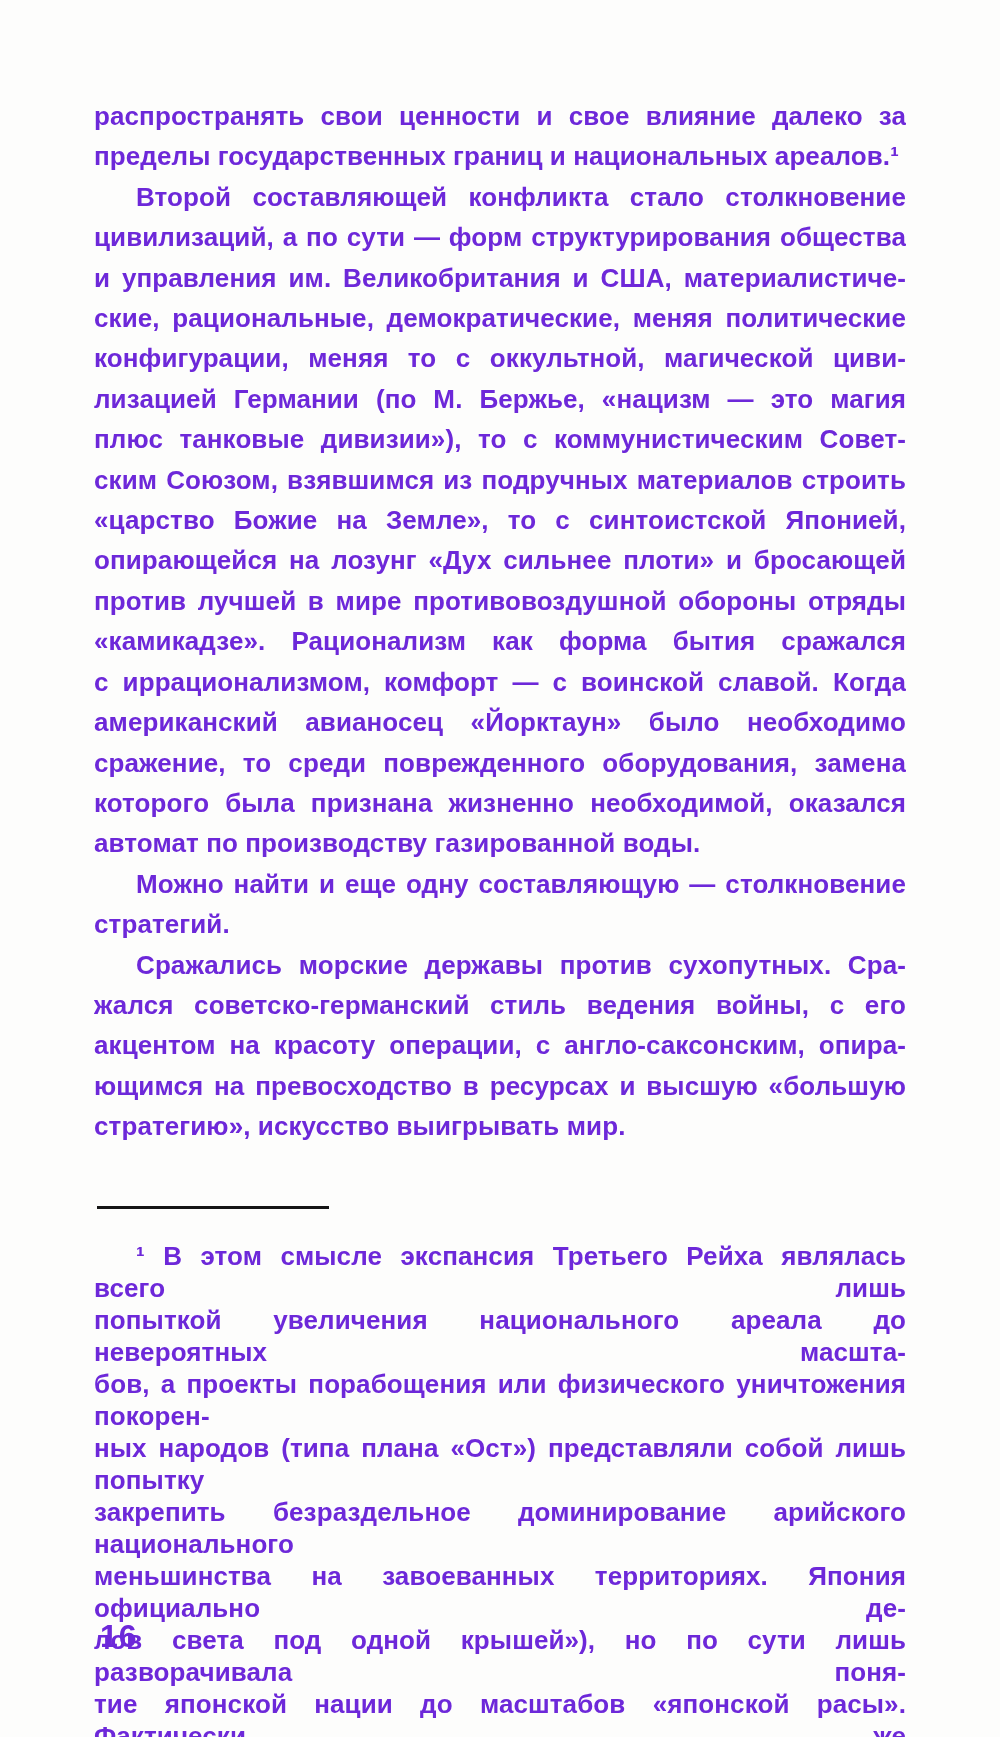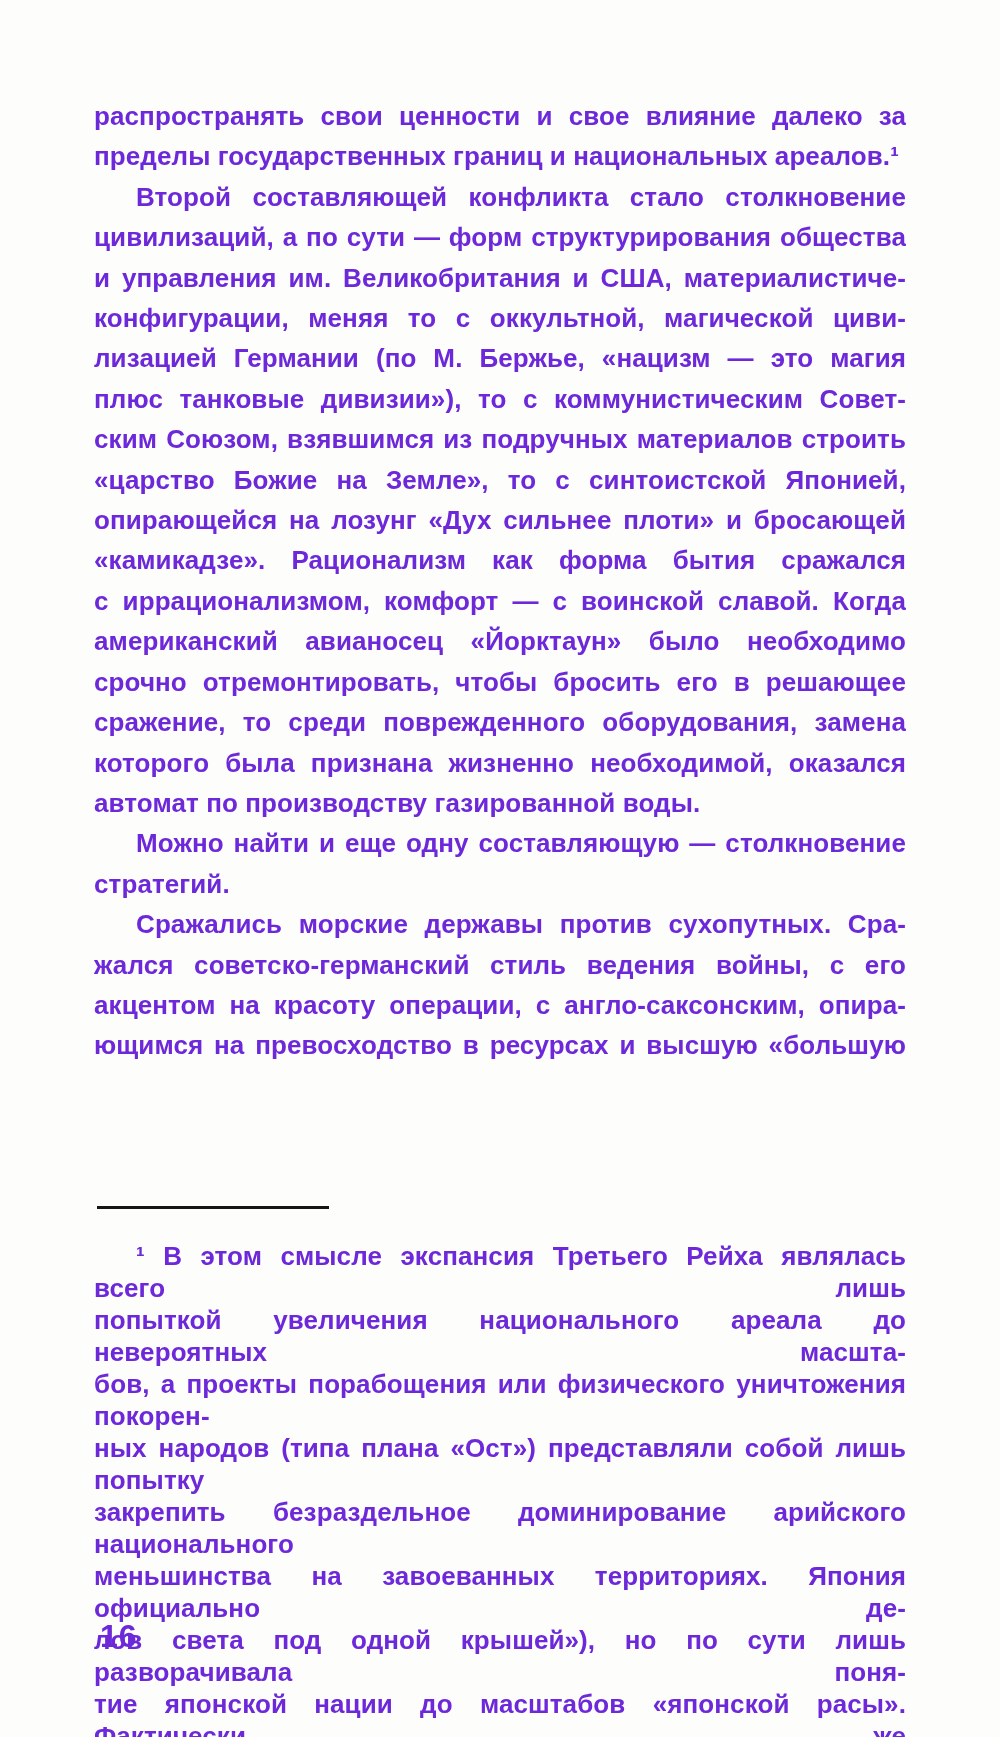--- a/index.html
+++ b/index.html
@@ -71,43 +71,45 @@
 
   <div class="body-text">
       <div class="para">
         <div class="line">распространять свои ценности и свое влияние далеко за</div>
         <div class="line last">пределы государственных границ и национальных ареалов.¹</div>
       </div>
       <div class="para indented">
         <div class="line">Второй составляющей конфликта стало столкновение</div>
         <div class="line">цивилизаций, а по сути — форм структурирования общества</div>
         <div class="line">и управления им. Великобритания и США, материалистиче-</div>
+        <div class="line">ские, рациональные, демократические, меняя политические</div>
         <div class="line">конфигурации, меняя то с оккультной, магической циви-</div>
         <div class="line">лизацией Германии (по М. Бержье, «нацизм — это магия</div>
         <div class="line">плюс танковые дивизии»), то с коммунистическим Совет-</div>
         <div class="line">ским Союзом, взявшимся из подручных материалов строить</div>
         <div class="line">«царство Божие на Земле», то с синтоистской Японией,</div>
         <div class="line">опирающейся на лозунг «Дух сильнее плоти» и бросающей</div>
+        <div class="line">против лучшей в мире противовоздушной обороны отряды</div>
         <div class="line">«камикадзе». Рационализм как форма бытия сражался</div>
         <div class="line">с иррационализмом, комфорт — с воинской славой. Когда</div>
         <div class="line">американский авианосец «Йорктаун» было необходимо</div>
-        <div class="line">срочно отремонтировать, чтобы бросить его в решающее</div>
         <div class="line">сражение, то среди поврежденного оборудования, замена</div>
         <div class="line">которого была признана жизненно необходимой, оказался</div>
         <div class="line last">автомат по производству газированной воды.</div>
       </div>
       <div class="para indented">
         <div class="line">Можно найти и еще одну составляющую — столкновение</div>
         <div class="line last">стратегий.</div>
       </div>
       <div class="para indented">
         <div class="line">Сражались морские державы против сухопутных. Сра-</div>
         <div class="line">жался советско-германский стиль ведения войны, с его</div>
         <div class="line">акцентом на красоту операции, с англо-саксонским, опира-</div>
         <div class="line">ющимся на превосходство в ресурсах и высшую «большую</div>
+        <div class="line last">стратегию», искусство выигрывать мир.</div>
       </div>
     </div>
 
   <div class="footnote-rule"></div>
 
   <div class="footnote-text">
       <div class="para indented">
         <div class="line">¹ В этом смысле экспансия Третьего Рейха являлась всего лишь</div>
         <div class="line">попыткой увеличения национального ареала до невероятных масшта-</div>
         <div class="line">бов, а проекты порабощения или физического уничтожения покорен-</div>

